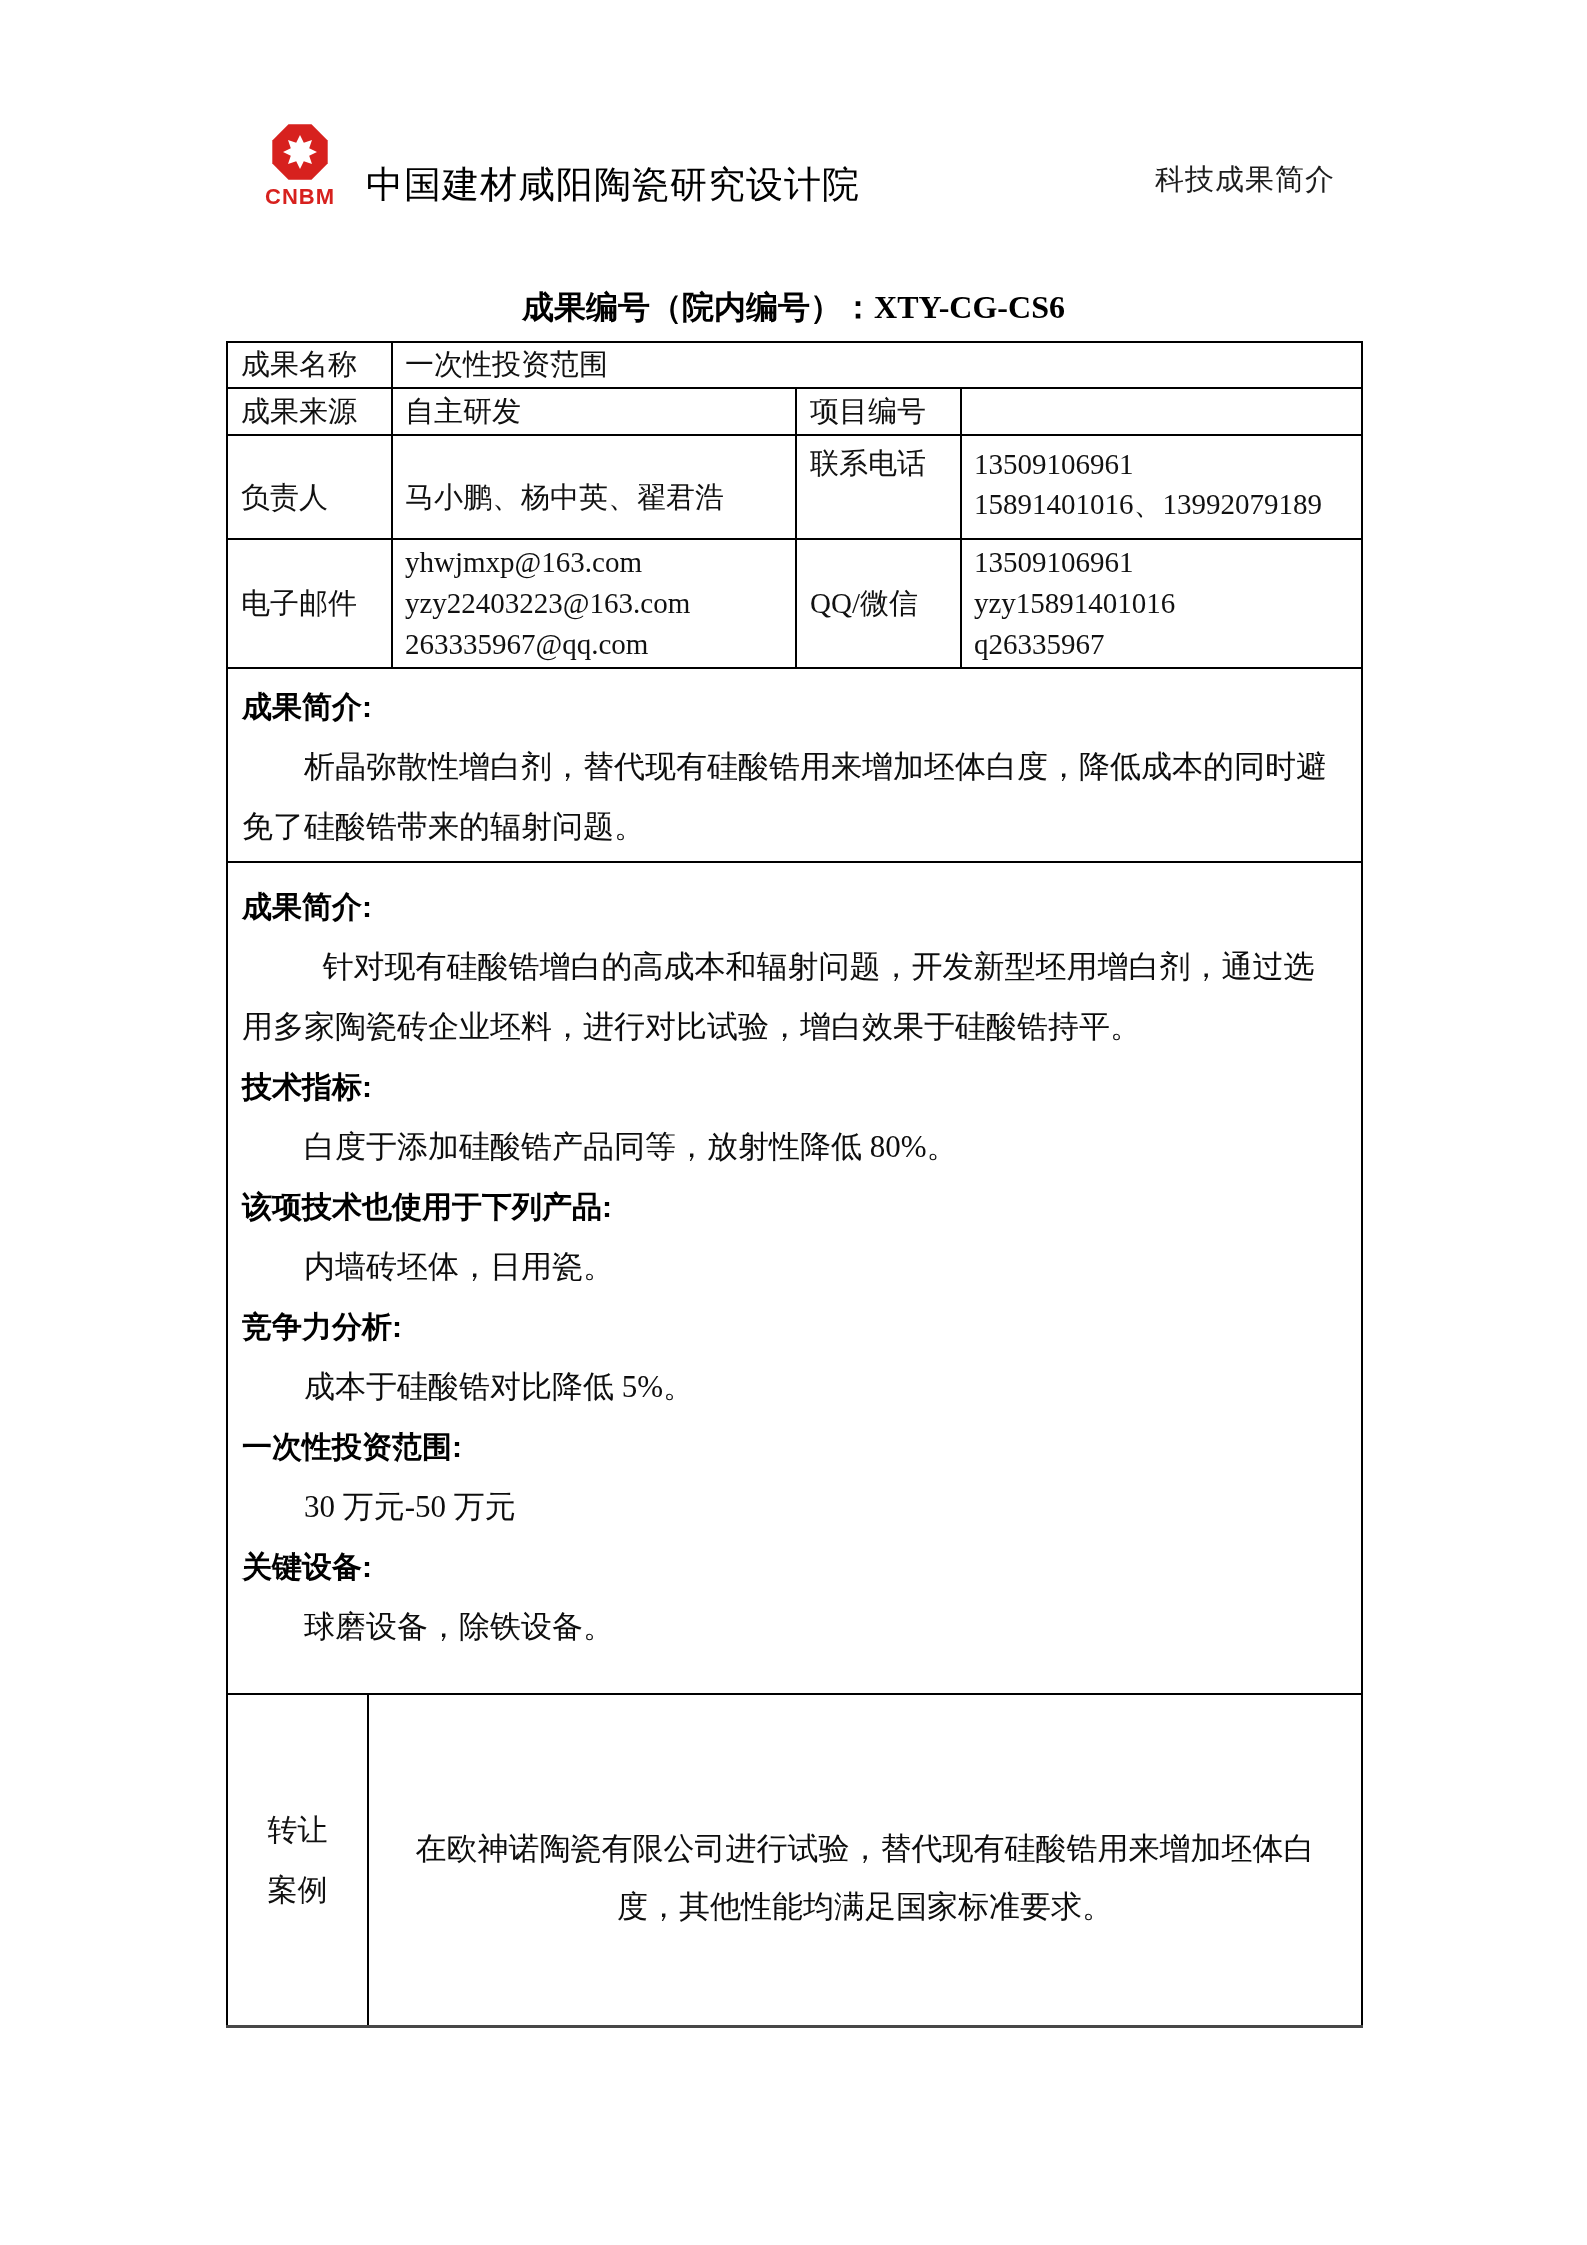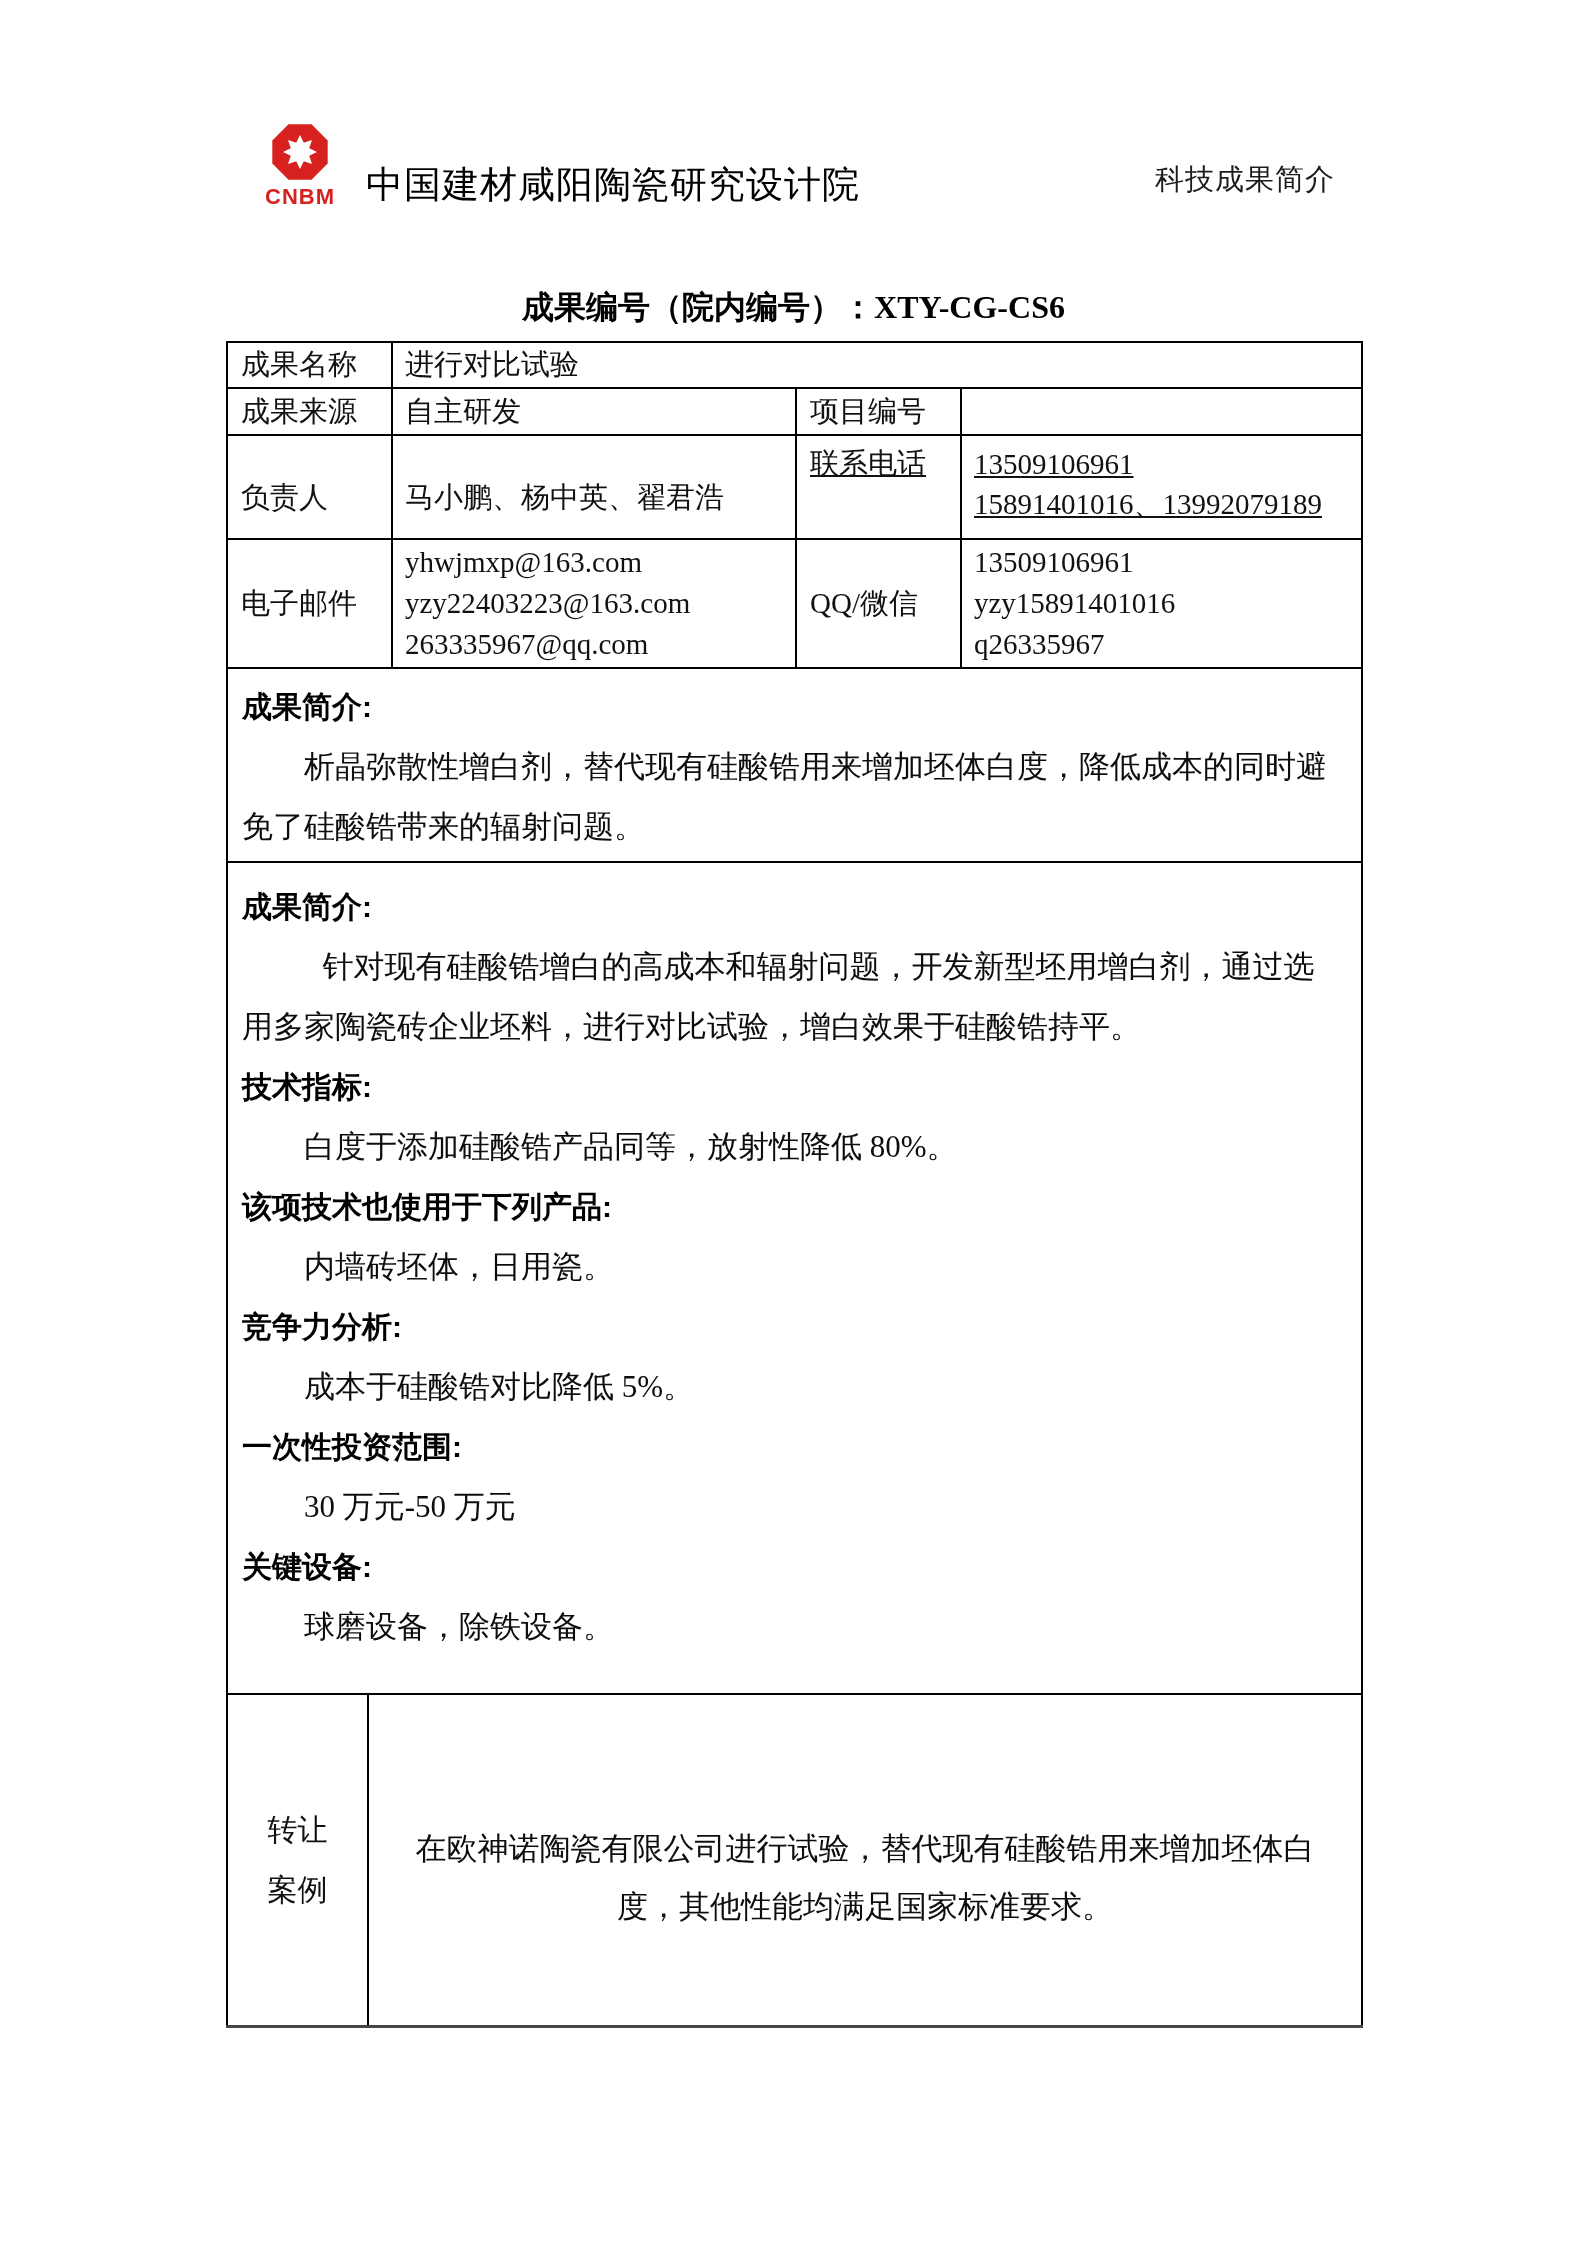--- a/index.html
+++ b/index.html
@@ -29,21 +29,21 @@
   .table-wrap{position:absolute;left:226px;top:341px;width:1135px;}
   table{border-collapse:collapse;table-layout:fixed;width:1135px;}
   td{border:2px solid #000;font-size:29px;padding:2px 10px 2px 12px;vertical-align:middle;overflow:hidden;}
   .r1 td{height:40px;}
   .r2 td{height:41px;}
   .r3 td{height:41px;}
   .r4 td{height:80px;}
   .r5 td{height:123px;}
   .cell-label{padding-left:13px;}
   .vbottom{vertical-align:bottom;padding-bottom:20px;}
-  .vtop{vertical-align:top;padding-top:8px;text-decoration:underline;}
+  .vtop{vertical-align:top;padding-top:8px;}
   .lines-2 div{line-height:40px;}
   .lines-3 div{line-height:41px;}
   
   .sec-cell{vertical-align:top;padding:8px 16px 0 14px;}
   .sec-cell-big{height:816px;vertical-align:top;padding:14px 16px 0 14px;}
   .sec-cell-first{height:184px;}
   .sec-heading{
     font-family:"Liberation Sans","DejaVu Sans",sans-serif;
     font-weight:bold;font-size:30px;line-height:60px;color:#000;
   }
@@ -76,21 +76,21 @@
   <table>
     <colgroup>
         <col style="width:165px">
         <col style="width:404px">
         <col style="width:165px">
         <col style="width:401px">
       </colgroup>
     <tbody>
         <tr class="r1">
       <td class="cell-label">成果名称</td>
-      <td colspan="3">进行对比试验</td>
+      <td colspan="3">一次性投资范围</td>
     </tr>
     <tr class="r3">
       <td class="cell-label">成果来源</td>
       <td>自主研发</td>
       <td class="cell-label">项目编号</td>
       <td></td>
     </tr>
     <tr class="r4">
       <td class="cell-label vbottom">负责人</td>
       <td class="vbottom">马小鹏、杨中英、翟君浩</td>

